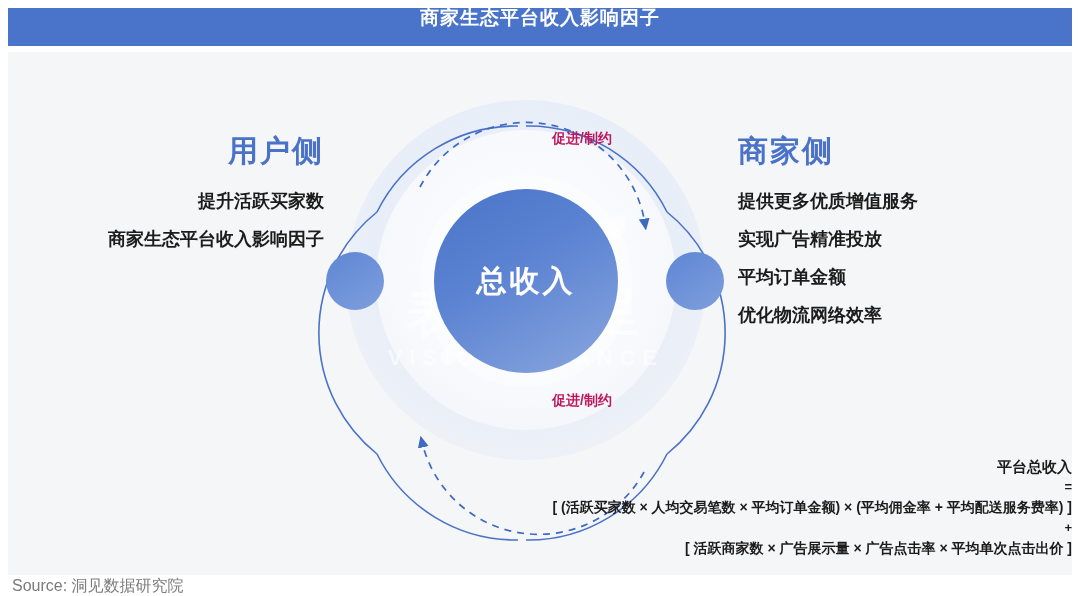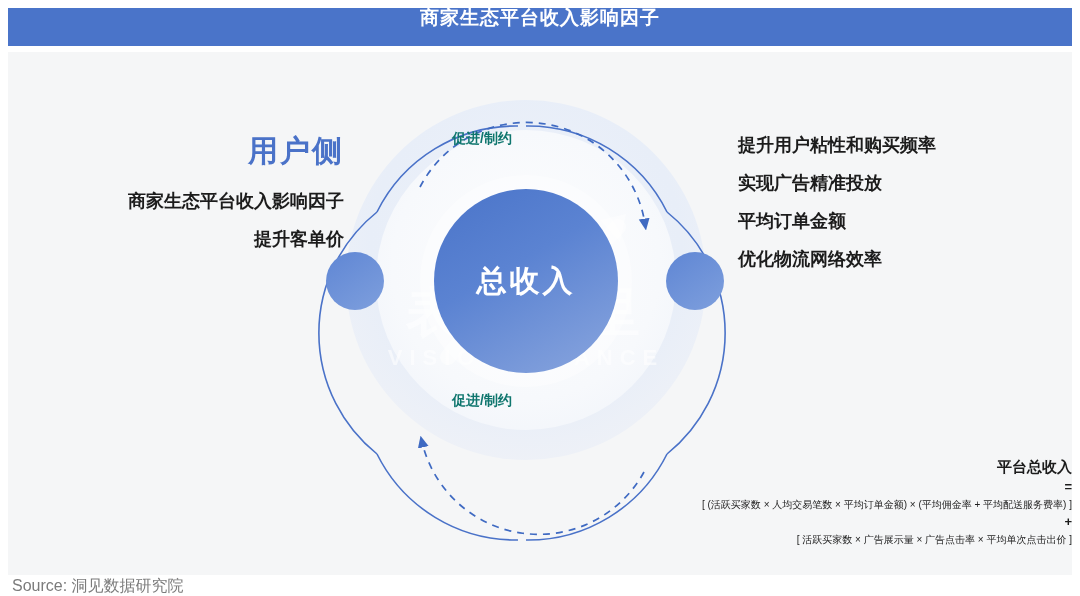--- a/index.html
+++ b/index.html
@@ -78,47 +78,47 @@
   }
   
   .node{
     position:absolute;width:58px;height:58px;border-radius:50%;
     background:linear-gradient(145deg,#5f86d4 0%,#7e9fdd 100%);
   }
   .node-left{left:318px;top:200px;}
   .node-right{left:658px;top:200px;}
   
   .arc-label{
-    position:absolute;width:160px;text-align:left;
-    font-size:14px;font-weight:bold;color:#0f766e;line-height:1;
+    position:absolute;width:160px;text-align:right;
+    font-size:14px;font-weight:bold;color:#be185d;line-height:1;
   }
   .arc-label-top{left:444px;top:79px;}
   .arc-label-bottom{left:444px;top:341px;}
   
   .side{
     position:absolute;top:84px;
   }
-  .side-left{left:56px;width:280px;text-align:right;}
+  .side-left{left:36px;width:280px;text-align:right;}
   .side-right{left:730px;width:300px;text-align:left;}
   .side-head{
     font-size:30px;font-weight:bold;color:#4a72c8;line-height:1;
     margin-bottom:26px;letter-spacing:2px;
   }
   .side-item{
     font-size:18px;font-weight:bold;color:#1c1c1c;line-height:1;
     margin-bottom:20px;white-space:nowrap;
   }
   
   .formula{
     position:absolute;left:0;top:405px;width:1064px;text-align:right;
     color:#1c1c1c;
   }
   .f-title{font-size:15px;font-weight:bold;line-height:1.35;}
   .f-eq{font-size:13px;font-weight:bold;line-height:1.5;}
-  .f-line{font-size:10px;font-weight:normal;line-height:1.55;white-space:nowrap;}
+  .f-line{font-size:14px;font-weight:bold;line-height:1.55;white-space:nowrap;}
   .f-plus{font-size:13px;font-weight:bold;line-height:1.5;}
   
   .source{
     position:absolute;left:12px;top:578px;
     font-size:16px;color:#7b7b7b;line-height:1;
   }
 </style>
 </head>
 <body>
 
@@ -170,37 +170,38 @@
       </div>
 
       <div class="node node-left"></div>
       <div class="node node-right"></div>
 
       <div class="arc-label arc-label-top">促进/制约</div>
       <div class="arc-label arc-label-bottom">促进/制约</div>
 
       <div class="side side-left">
         <div class="side-head">用户侧</div>
+        <div class="side-item">提升活跃买家数</div>
         <div class="side-item">商家生态平台收入影响因子</div>
-        <div class="side-item">提升客单价</div>
       </div>
 
       <div class="side side-right">
-        <div class="side-item">提升用户粘性和购买频率</div>
+        <div class="side-head">商家侧</div>
+        <div class="side-item">提供更多优质增值服务</div>
         <div class="side-item">实现广告精准投放</div>
         <div class="side-item">平均订单金额</div>
         <div class="side-item">优化物流网络效率</div>
       </div>
 
       <div class="formula">
         <div class="f-title">平台总收入</div>
         <div class="f-eq">=</div>
         <div class="f-line">[ (活跃买家数 × 人均交易笔数 × 平均订单金额) × (平均佣金率 + 平均配送服务费率) ]</div>
         <div class="f-plus">+</div>
-        <div class="f-line">[ 活跃买家数 × 广告展示量 × 广告点击率 × 平均单次点击出价 ]</div>
+        <div class="f-line">[ 活跃商家数 × 广告展示量 × 广告点击率 × 平均单次点击出价 ]</div>
       </div>
 
     </div>
   </div>
 
   <div class="source">Source: 洞见数据研究院</div>
 
 </div>
 
 </body></html>

